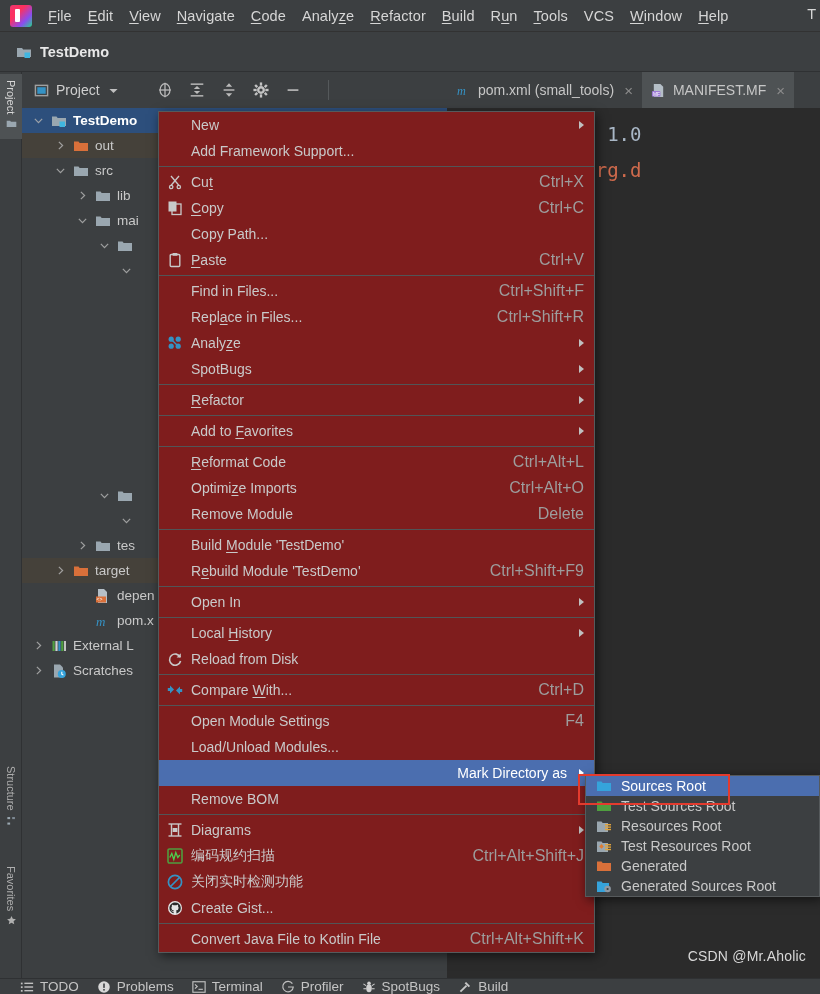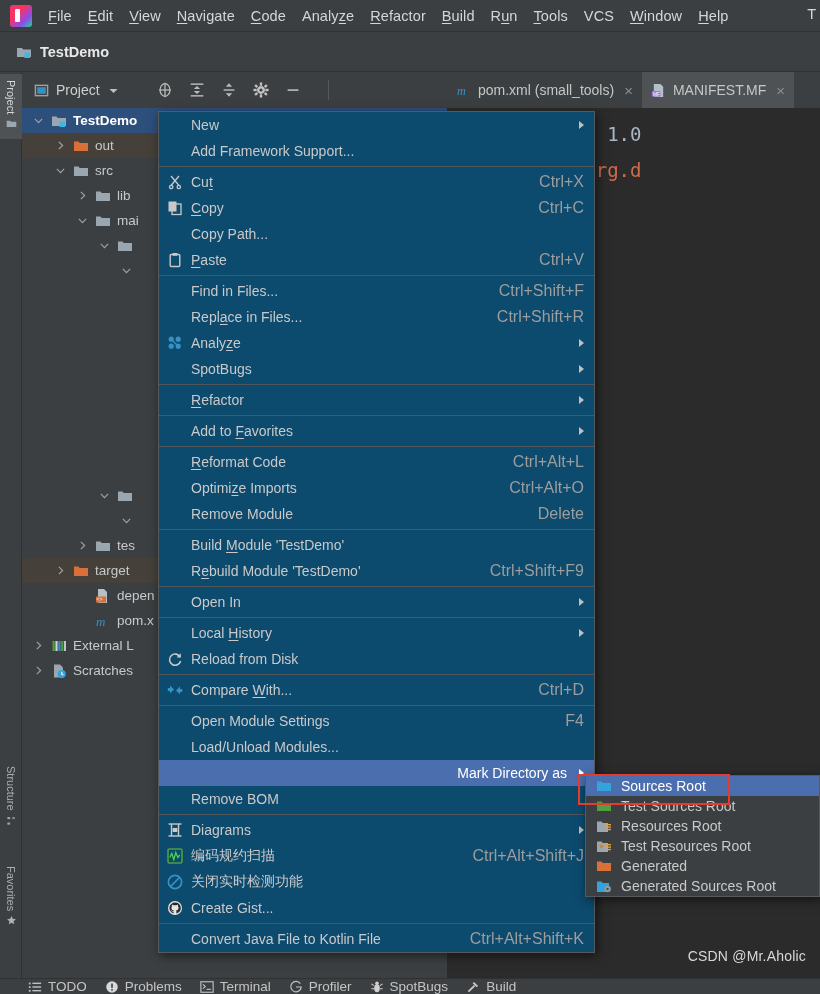--- a/index.html
+++ b/index.html
@@ -101,21 +101,21 @@
   }
   .eline { height: 36px; line-height: 36px; white-space: nowrap; }
   .k-key { color: #cc7832; }
   .k-punc { color: #a9b7c6; }
   .k-num { color: #a9b7c6; }
   .k-val { color: #cf6a4c; }
 
   
   #ctxmenu {
     position: absolute; left: 158px; top: 111px; width: 437px;
-    background: #0c4a6e; border: 1px solid #565a5c;
+    background: #7f1d1d; border: 1px solid #565a5c;
     box-shadow: 2px 3px 10px rgba(0,0,0,.55); z-index: 40;
   }
   .mrow {
     position: relative; height: 26px; display: flex; align-items: center;
     padding-left: 8px; padding-right: 10px; font-size: 14px; color: #c9c9c9;
     white-space: nowrap; cursor: default;
   }
   .mrow .micon { width: 16px; height: 16px; flex: none; margin-right: 8px; }
   .mrow .micon.blank { visibility: hidden; }
   .mrow .mtext { flex: 1; }
@@ -144,21 +144,21 @@
 
   #redbox-sources {
     position: absolute; left: 578px; top: 774px; width: 152px; height: 31px;
     border: 2px solid #e33b2e; z-index: 60; pointer-events: none;
   }
 
   
   #statusbar {
     position: absolute; left: 0; bottom: 0; width: 820px; height: 16px;
     background: #3c3f41; border-top: 1px solid #2f3133;
-    display: flex; align-items: center; padding-left: 28px; gap: 18px; z-index: 70;
+    display: flex; align-items: center; padding-left: 20px; gap: 18px; z-index: 70;
   }
   .sbitem { display:flex; align-items:center; gap: 6px; font-size: 13.5px; color: #c4c4c4; cursor: default; }
   .sbico { width: 14px; height: 14px; flex:none; }
   #watermark {
     position: absolute; right: 14px; bottom: 30px; font-size: 14px; color: #d8d8d8;
     z-index: 70; letter-spacing: .2px;
   }
   #topright-t { position:absolute; right: 4px; top: 6px; font-size: 14.5px; color:#d6d6d6; }
 </style>
 </head>

